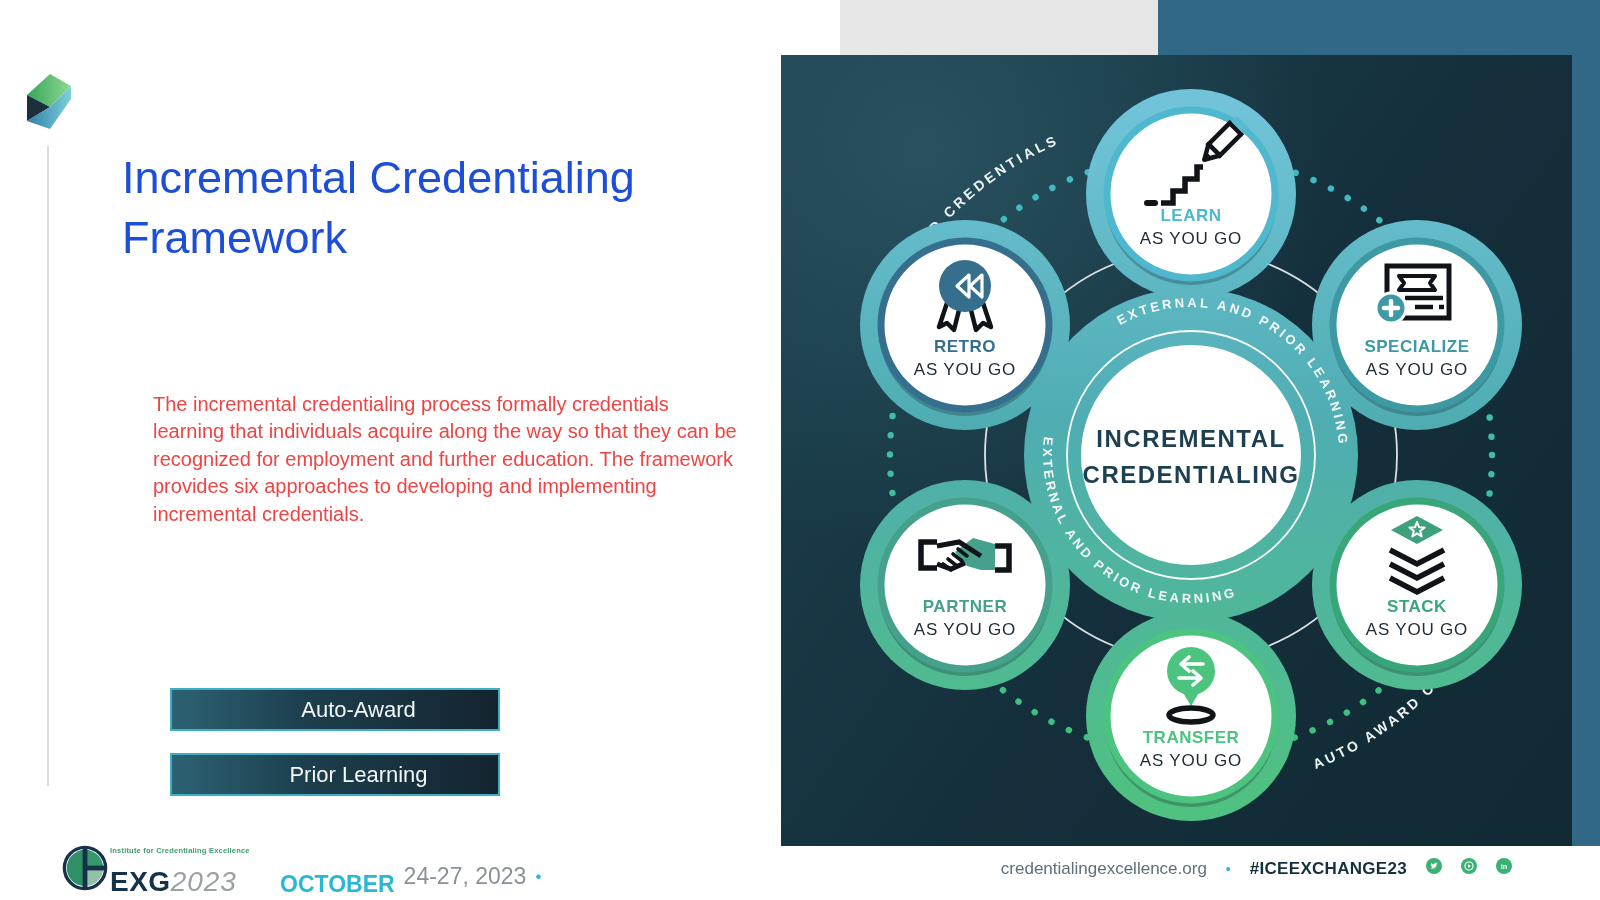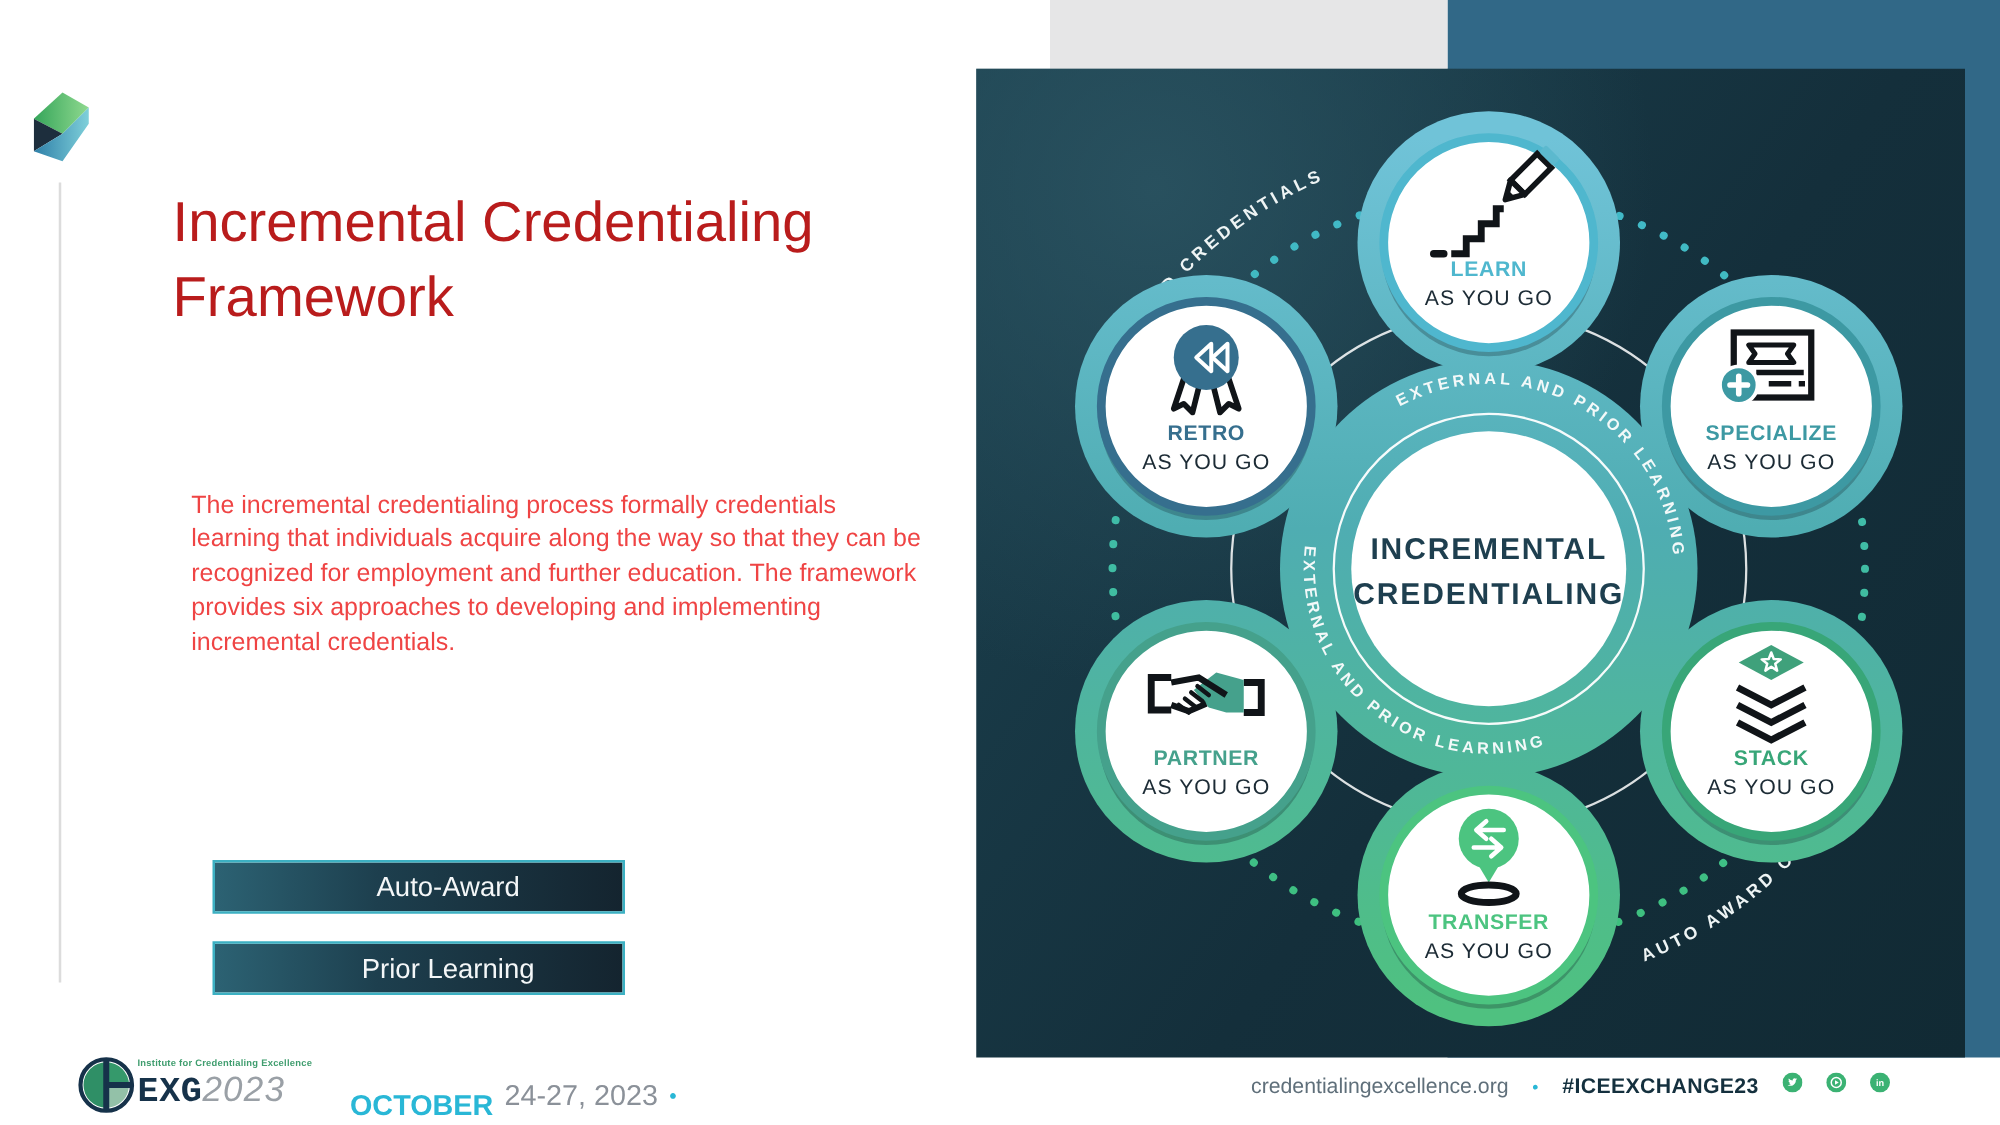--- a/index.html
+++ b/index.html
@@ -13,35 +13,35 @@
 
   
   .panel{left:781px;top:55px;width:791px;height:791px;
     background:
       radial-gradient(circle at 18% 12%, rgba(43,84,98,.85) 0%, rgba(43,84,98,0) 42%),
       linear-gradient(125deg,#1c4250 0%,#142f3b 55%,#112a34 100%);}
 
   
   .brand-logo{left:27px;top:66px;width:48px;height:68px;}
   .vline{left:47px;top:146px;width:2px;height:640px;background:#dcdcdc;}
-  .title{left:138px;top:148px;width:600px;font-size:45px;line-height:1.33;
-         color:#b91c1c;font-weight:400;}
+  .title{left:122px;top:148px;width:600px;font-size:45px;line-height:1.33;
+         color:#1d4ed8;font-weight:400;}
   .para{left:153px;top:375px;width:588px;font-size:20px;line-height:1.37;color:#ef4444;margin-top:16px;}
   .btn{left:170px;width:330px;height:43px;box-sizing:border-box;
        border:2px solid #3cb0c2;color:#f4f7f8;font-size:22px;
        display:flex;align-items:center;justify-content:center;cursor:pointer;
        background:linear-gradient(90deg,#2c6273 0%,#1d3f4e 40%,#14242f 100%);padding-left:47px;}
   .btn1{top:688px;} .btn2{top:753px;}
 
   
   .f-logo{left:62px;top:845px;width:46px;height:46px;}
   .f-text{left:110px;top:846px;}
-  .f-org{font-size:7.5px;color:#3f9d6e;font-weight:700;letter-spacing:.2px;margin-bottom:1px;}
+  .f-org{font-size:7.5px;color:#3f9d6e;font-weight:700;letter-spacing:.2px;margin-bottom:11px;}
   .f-exg{font-size:28px;}
-  .f-exg .exg{font-weight:800;color:#16324a;letter-spacing:.5px;font-family:Liberation Mono, monospace;}
+  .f-exg .exg{font-weight:800;color:#16324a;letter-spacing:.5px;}
   .f-exg .year{font-weight:300;color:#9aa0a6;letter-spacing:1px;font-style:italic;}
   .f-date{left:280px;top:855px;font-size:23px;color:#8b9199;display:flex;gap:9px;align-items:center;}
   .f-date .month{color:#29b7d6;font-weight:700;margin-top:16px;}
   .f-date .dot{color:#29b7d6;font-size:17px;}
   .f-right{right:88px;top:858px;display:flex;gap:19px;align-items:center;font-size:17px;}
   .f-right .site{color:#5f6f7a;}
   .f-right .dot{color:#29b7d6;font-size:14px;}
   .f-right .tag{color:#14303e;font-weight:800;letter-spacing:.3px;}
   .soc{width:16px;height:21px;display:inline-block;}
 

